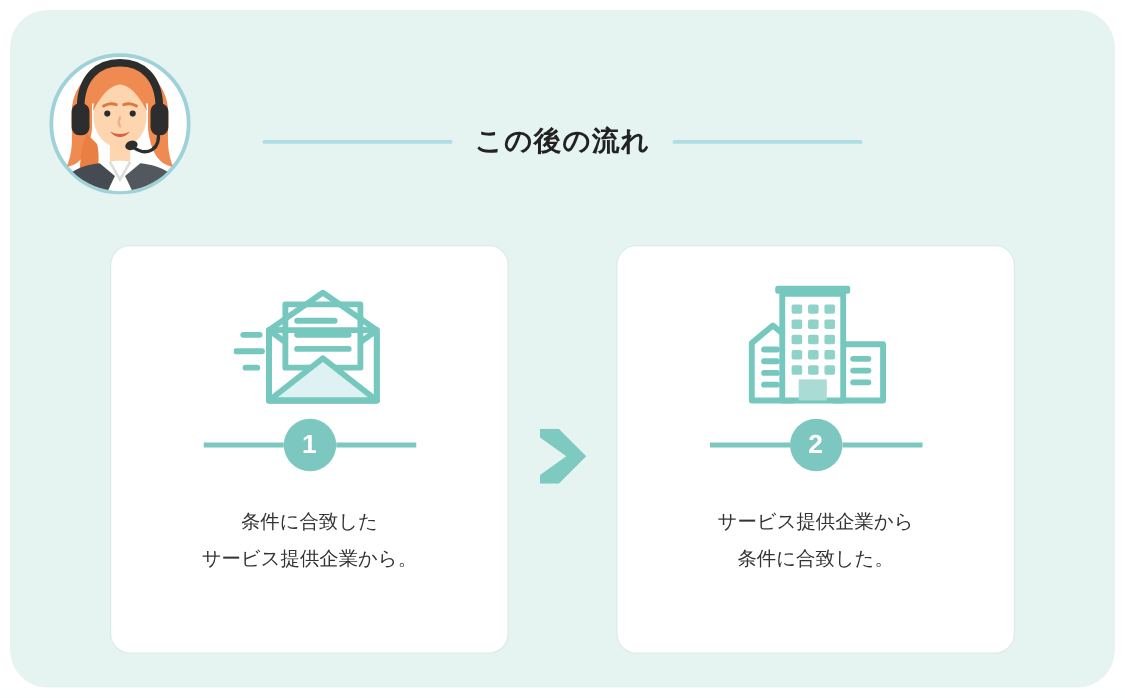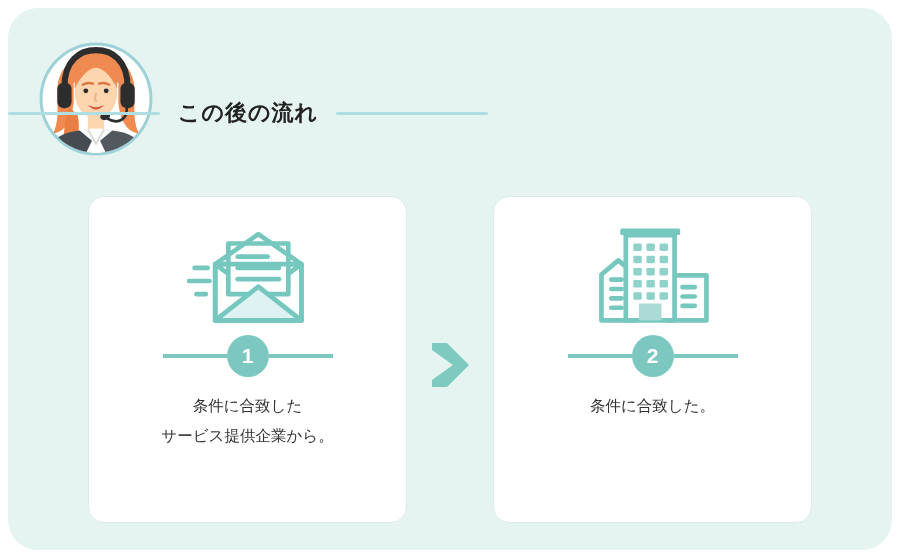--- a/index.html
+++ b/index.html
@@ -4,40 +4,40 @@
 <style>
   * { margin:0; padding:0; box-sizing:border-box; }
   html,body { width:900px; height:558px; background:#ffffff; font-family:"Liberation Sans","DejaVu Sans",sans-serif; }
   .panel {
     position:absolute; left:8px; top:8px; width:884px; height:542px;
     background:#e6f4f1; border-radius:30px; overflow:hidden;
   }
   .avatar { position:absolute; left:29px; top:32px; width:118px; height:118px; }
   .header-row {
     position:absolute; top:90px; left:0; right:0;
-    display:flex; align-items:center; justify-content:flex-start; gap:18px;
+    display:flex; align-items:center; justify-content:center; gap:18px;
   }
   .title-line { width:152px; height:3px; background:#aedde3; border-radius:2px; }
   .page-title { font-size:22px; font-weight:bold; color:#222; letter-spacing:1px; }
   .flow {
     position:absolute; top:188px; left:80px; right:80px;
     display:flex; justify-content:space-between;
   }
   .step-card {
     width:319px; height:327px; background:#ffffff;
     border:1px solid #dcebe9; border-radius:16px; text-align:center;
   }
   .icon-wrap { height:112px; margin-top:20px; display:flex; align-items:center; justify-content:center; }
   .step-row { display:flex; align-items:center; justify-content:center; margin-top:6px; }
   .step-line { width:64px; height:4px; background:#7cc8c0; }
   .step-num {
     width:42px; height:42px; border-radius:50%; background:#7cc8c0;
     color:#ffffff; font-weight:bold; font-size:21px; line-height:42px; text-align:center;
   }
-  .card-text { margin-top:14px; font-size:15.5px; line-height:30px; color:#333333; }
+  .card-text { margin-top:26px; font-size:15.5px; line-height:30px; color:#333333; }
   .connector { flex:1; display:flex; justify-content:center; }
   .connector svg { margin-top:147px; }
 </style>
 </head>
 <body>
 
 <div class="panel">
 
   <div class="avatar">
     <svg width="118" height="118" viewBox="0 0 116 116">
@@ -179,18 +179,19 @@
             <rect x="94" y="88" width="18" height="5" rx="2.5"></rect>
           </g>
         </svg>
       </div>
       <div class="step-row">
         <div class="step-line"></div>
         <div class="step-num">2</div>
         <div class="step-line"></div>
       </div>
       <div class="card-text">
+        <div>サービス提供企業から</div>
         <div>条件に合致した。</div>
       </div>
     </div>
 
   </div>
 </div>
 
 </body></html>

